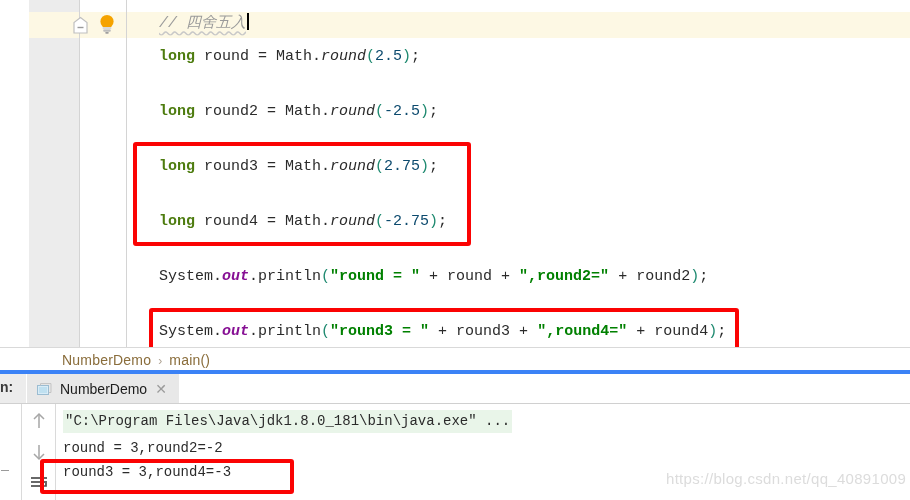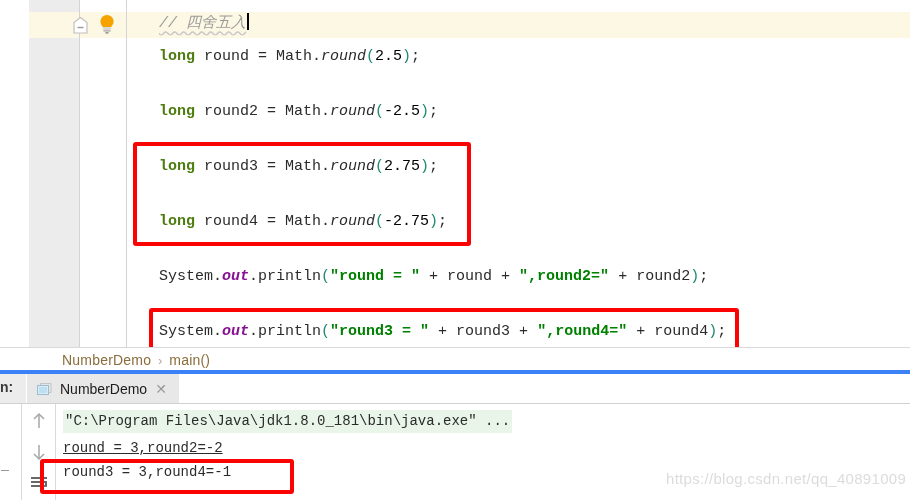--- a/index.html
+++ b/index.html
@@ -55,21 +55,21 @@
   
   #code {
     position: absolute; left: 98px; top: 0; width: 812px; height: 347px;
     font-family: "Liberation Mono", "DejaVu Sans Mono", monospace;
     font-size: 15px;
     color: #2b2b2b;
     white-space: pre;
   }
   .cl { position: absolute; left: 32px; line-height: 22px; }
   .kw   { color: #4d7c0f; font-weight: bold; }
-  .num  { color: #000000; }
+  .num  { color: #0c4a6e; }
   .meth { color: #2b2b2b; font-style: italic; }
   .paren{ color: #1f8a70; }
   .str  { color: #008000; font-weight: bold; }
   .fld  { color: #871094; font-weight: bold; font-style: italic; }
   .cmt  {
     color: #9a9a9a; font-style: italic;
     text-decoration: underline wavy #c8c8c8;
     text-underline-offset: 3px;
   }
   #caret {
@@ -163,21 +163,21 @@
     color: #2b2b2b;
     white-space: pre;
   }
   .conline { position: absolute; left: 6px; line-height: 21px; }
   #con-cmd {
     top: 6px;
     background: #e9f5e9;
     color: #2b2b2b;
     padding: 1px 2px;
   }
-  #con-out1 { top: 34px; text-decoration: underline; }
+  #con-out1 { top: 34px; }
   #con-out2 { top: 58px; }
 
   #watermark {
     position: absolute; left: 666px; top: 470px;
     font-size: 15px; color: #dcdcdc;
     letter-spacing: .3px;
     font-family: "Liberation Sans", sans-serif;
   }
 </style>
 </head>
@@ -266,20 +266,20 @@
           <line x1="3" y1="14" x2="15" y2="14" stroke="#4d4d4d" stroke-width="1.7"></line>
           <polyline points="18,11 18,14 13,14" fill="none" stroke="#4d4d4d" stroke-width="1.7"></polyline>
           <polyline points="15,11.5 12.5,14 15,16.5" fill="none" stroke="#4d4d4d" stroke-width="1.7"></polyline>
         </svg>
       </div>
     </div>
 
     <div id="console">
       <div class="conline" id="con-cmd">"C:\Program Files\Java\jdk1.8.0_181\bin\java.exe" ...</div>
       <div class="conline" id="con-out1">round = 3,round2=-2</div>
-      <div class="conline" id="con-out2">round3 = 3,round4=-1</div>
+      <div class="conline" id="con-out2">round3 = 3,round4=-3</div>
     </div>
   </div>
 
   <div class="redbox" id="redbox-output"></div>
 
   <div id="watermark">https://blog.csdn.net/qq_40891009</div>
 </div>
 
 </body></html>

